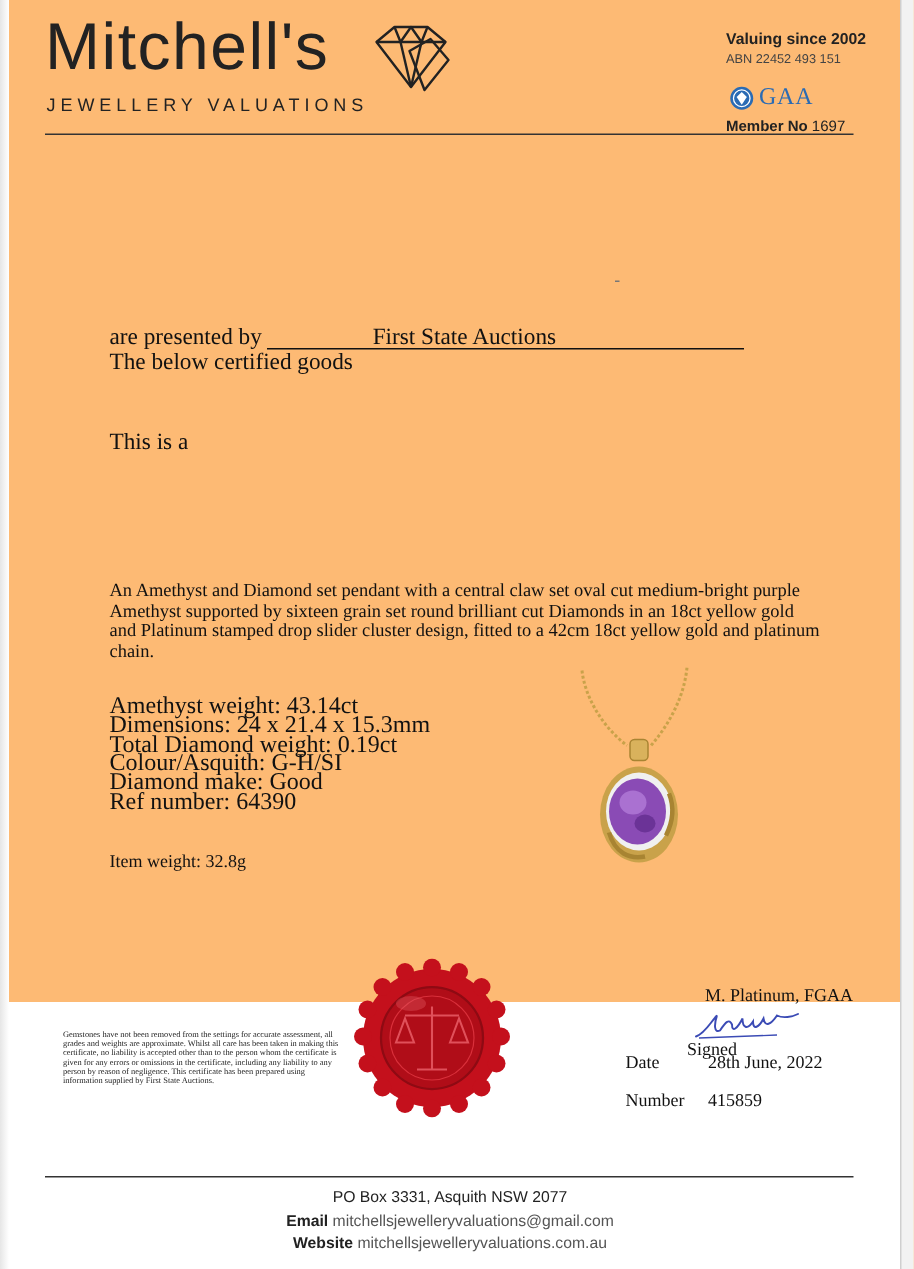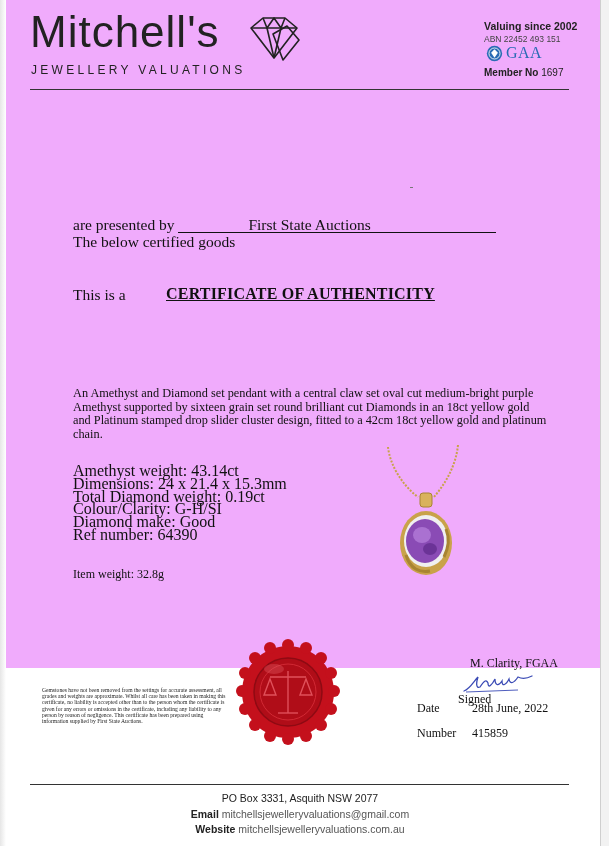--- a/index.html
+++ b/index.html
@@ -1,31 +1,31 @@
 <!DOCTYPE html>
 <html><head>
 <meta charset="utf-8">
 <style>
   html, body { margin: 0; padding: 0; }
   body {
     width: 609px; height: 846px; position: relative; overflow: hidden;
     background: #ffffff; font-family: "Liberation Serif", serif; color: #111;
   }
-  .page { position: absolute; left: 0; top: 0; width: 600px; height: 668px; background: #f0abfc; }
+  .page { position: absolute; left: 0; top: 0; width: 600px; height: 668px; background: #fdba74; }
   .right-edge { position: absolute; left: 600px; top: 0; width: 9px; height: 846px; background: #f2f2f2; border-left: 1px solid #cfcfcf; }
   .left-edge { position: absolute; left: 0; top: 0; width: 6px; height: 846px; background: linear-gradient(to right, #e6e6e6, #ffffff); }
 
   
   .logo-title { position: absolute; left: 30px; top: 10px; font-family: "Liberation Sans", sans-serif; font-weight: 300; font-size: 44px; letter-spacing: 1px; color: #222; line-height: 1; }
   .logo-sub { position: absolute; left: 31px; top: 63px; font-family: "Liberation Sans", sans-serif; font-size: 12px; letter-spacing: 3.3px; color: #222; }
   .logo-diamond { position: absolute; left: 245px; top: 14px; width: 58px; height: 48px; }
   .hdr-right { position: absolute; left: 484px; top: 20px; font-family: "Liberation Sans", sans-serif; color: #222; }
   .valuing { font-size: 10.5px; font-weight: 600; }
   .abn { font-size: 8.5px; color: #444; margin-top: 2px; }
-  .gaa-row { display: flex; align-items: center; margin-top: 0; margin-left: 2px; }
+  .gaa-row { display: flex; align-items: center; margin-top: 12px; margin-left: 2px; }
   .gaa-emblem { width: 17px; height: 17px; }
   .gaa-text { font-family: "Liberation Serif", serif; font-size: 16px; color: #2a6bb4; margin-left: 3px; letter-spacing: 0.5px; }
   .member { font-size: 10px; font-weight: 600; margin-top: 5px; }
   .member span { font-weight: 400; }
   .hdr-line { position: absolute; left: 30px; top: 89px; width: 539px; height: 1px; background: #333; }
 
   .speck { position: absolute; left: 410px; top: 187px; width: 3px; height: 1px; background: #777; }
 
   
   .presented { position: absolute; left: 73px; top: 216px; font-size: 15.5px; line-height: 17px; }
@@ -96,29 +96,28 @@
 
   <div class="presented">
     <div>
       <span>are presented by</span>
       <span class="underline-field">First State Auctions</span>
     </div>
     <div>The below  certified goods</div>
   </div>
 
   <div class="cert-row">This is a</div>
-  <div class="cert-title">CERTIFICATE OF AUTHENTICITY</div>
 
   <div class="desc">An Amethyst and Diamond set pendant with a central claw set oval cut medium-bright purple Amethyst supported by sixteen grain set round brilliant cut Diamonds in an 18ct yellow gold  and Platinum stamped drop slider cluster design, fitted to a 42cm 18ct yellow gold and platinum chain.</div>
 
   <div class="specs">
     <div>Amethyst weight: 43.14ct</div>
     <div>Dimensions: 24 x 21.4 x 15.3mm</div>
     <div>Total Diamond weight: 0.19ct</div>
-    <div>Colour/Clarity: G-H/SI</div>
+    <div>Colour/Asquith: G-H/SI</div>
     <div>Diamond make: Good</div>
     <div>Ref number: 64390</div>
   </div>
 
   <div class="item-weight">Item weight: 32.8g</div>
 
   <svg class="pendant" viewBox="0 0 90 140">
     <g fill="none" stroke="#c9a24a" stroke-width="2" stroke-dasharray="2,1.5">
       <path d="M8,2 C10,20 22,40 38,52"></path>
       <path d="M78,0 C76,20 66,38 54,52"></path>
@@ -163,21 +162,21 @@
       <line x1="52" y1="32" x2="52" y2="74"></line>
       <line x1="34" y1="38" x2="70" y2="38"></line>
       <path d="M28,56 L34,40 L40,56 Z"></path>
       <path d="M64,56 L70,40 L76,56 Z"></path>
       <line x1="42" y1="74" x2="62" y2="74"></line>
     </g>
     <ellipse cx="38" cy="30" rx="10" ry="5" fill="#e8606a" opacity="0.35"></ellipse>
   </svg>
 
   <div class="sig-label" style="left:417px; top:692px;margin-left:41px;">Signed</div>
-  <div class="sig-value" style="left:470px; top:656px;">M. Clarity, FGAA</div>
+  <div class="sig-value" style="left:470px; top:656px;">M. Platinum, FGAA</div>
   <svg class="signature" viewBox="0 0 72 22">
     <path d="M2,18 C8,16 12,8 16,4 C14,10 14,16 18,14 C22,8 24,6 26,10 C26,16 30,12 33,6 C33,12 36,14 40,8 C40,14 44,12 47,6 C48,12 52,10 56,4 C60,6 66,5 70,3" fill="none" stroke="#3b4bb5" stroke-width="1.3" stroke-linecap="round"></path>
     <line x1="4" y1="19" x2="56" y2="17" stroke="#3b4bb5" stroke-width="0.9"></line>
   </svg>
   <div class="sig-label" style="left:417px; top:701px;">Date</div>
   <div class="sig-value" style="left:472px; top:701px;">28th June, 2022</div>
   <div class="sig-label" style="left:417px; top:726px;">Number</div>
   <div class="sig-value" style="left:472px; top:726px;">415859</div>
 
   <div class="footer-line"></div>

